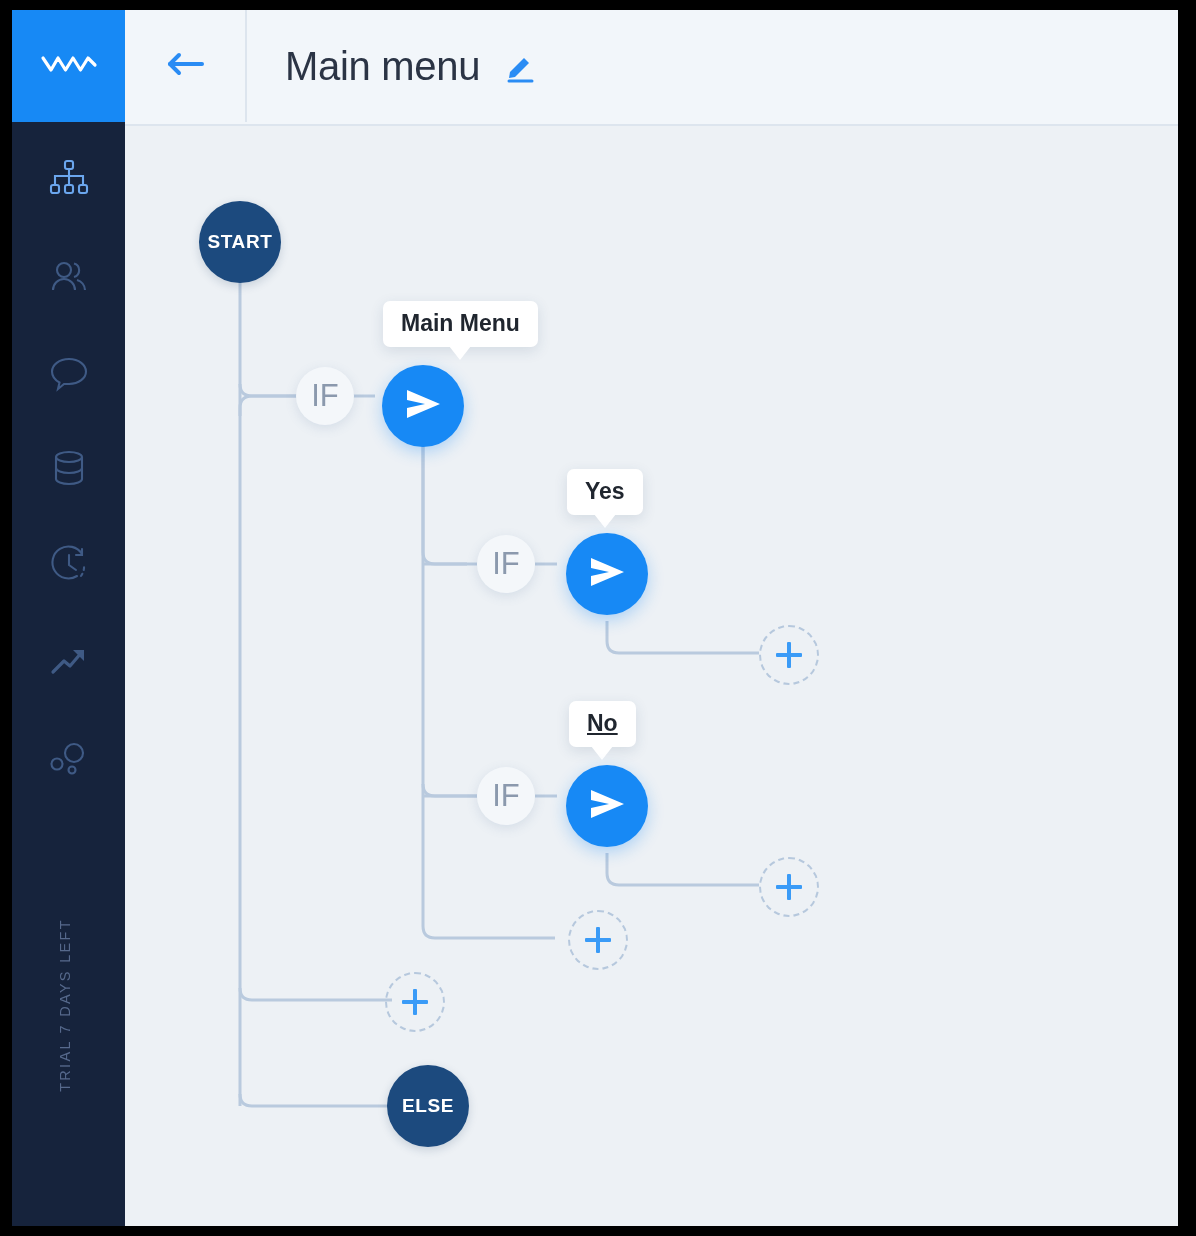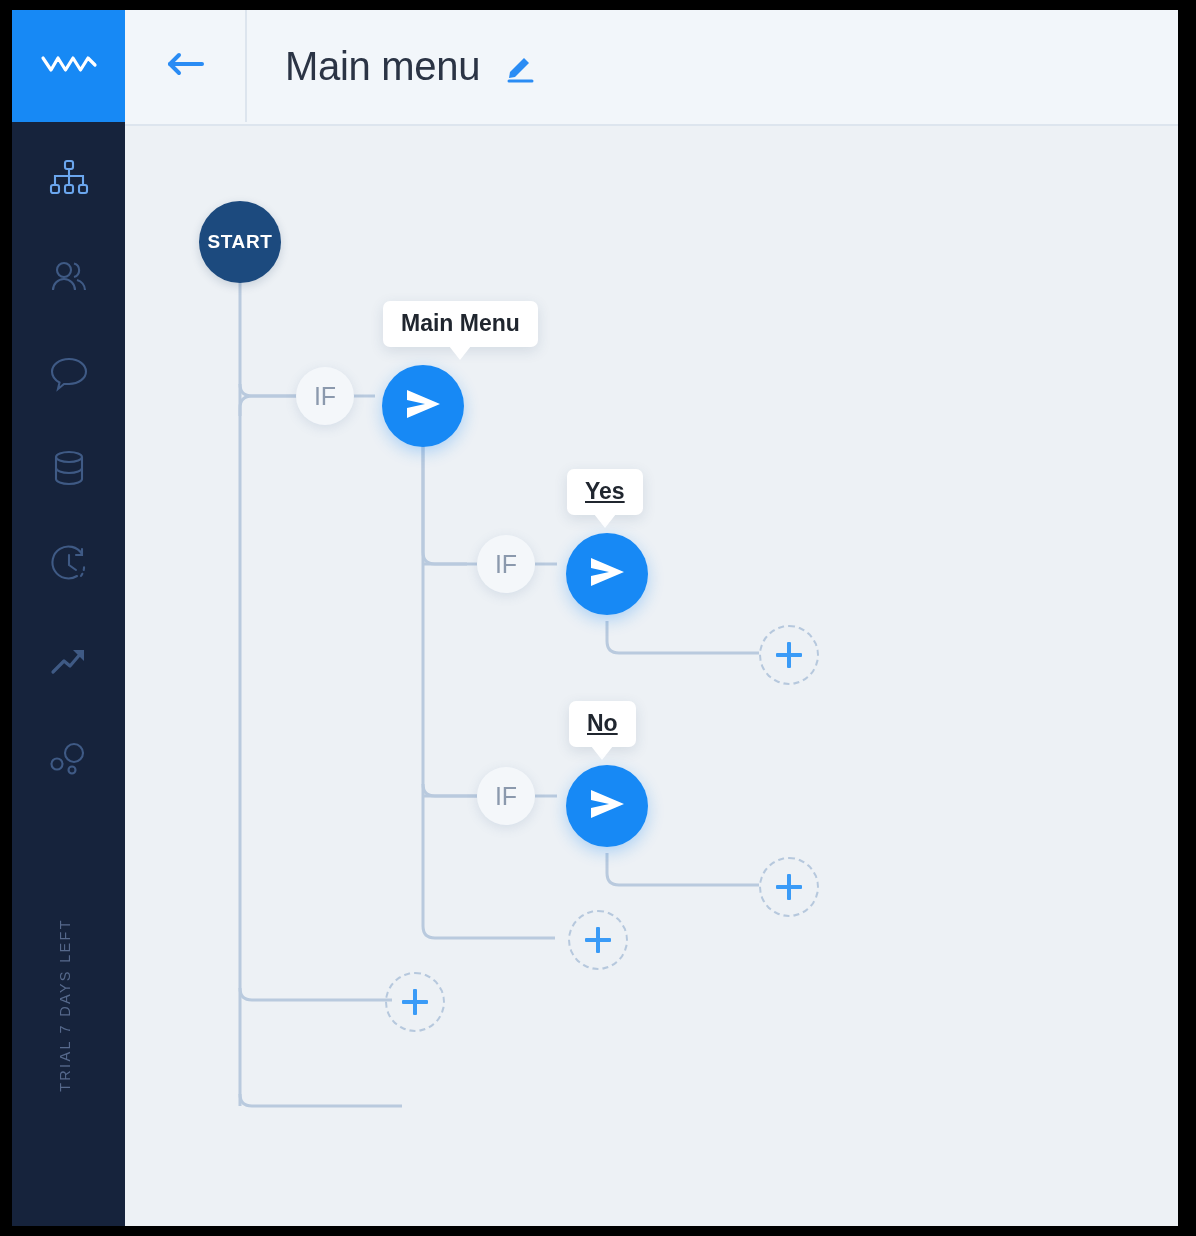--- a/index.html
+++ b/index.html
@@ -80,21 +80,21 @@
     border-radius:50%;
     display:flex;align-items:center;justify-content:center;
   }
   .n-start,.n-else{
     background:#1c4a7e;color:#fff;
     font-weight:bold;letter-spacing:0.6px;
     box-shadow:0 3px 10px rgba(30,60,100,.18);
   }
   .n-if{
     background:#f4f7fa;color:#8b99ad;
-    font-size:25px;
+    font-size:31px;
     box-shadow:0 3px 12px rgba(90,120,160,.16);
   }
   .n-send{
     background:#1789f5;
     box-shadow:0 5px 16px rgba(23,137,245,.30);
     cursor:pointer;
   }
   .n-add{
     border:2px dashed #b6c8dd;
     background:transparent;
@@ -292,21 +292,21 @@
         <svg width="40" height="34" viewBox="0 0 40 34" fill="#ffffff">
           <path d="M4 3 L37 17 L4 31 L4 21 L22 17 L4 13 Z"></path>
         </svg>
       </span>
     </div>
 
     <div class="node circ n-if" style="left:352px;top:409px;width:58px;height:58px;">
       <span>IF</span>
     </div>
 
-    <div class="tooltip" style="left:442px;top:343px;text-decoration:underline;">
+    <div class="tooltip" style="left:442px;top:343px;">
       <span>Yes</span>
       <span class="arrow"></span>
     </div>
 
     <div class="node circ n-send" style="left:441px;top:407px;width:82px;height:82px;">
       <span>
         <svg width="40" height="34" viewBox="0 0 40 34" fill="#ffffff">
           <path d="M4 3 L37 17 L4 31 L4 21 L22 17 L4 13 Z"></path>
         </svg>
       </span>
@@ -338,15 +338,18 @@
     </div>
 
     <div class="node circ n-add" style="left:443px;top:784px;width:56px;height:56px;">
       <span class="plus"></span>
     </div>
 
     <div class="node circ n-add" style="left:260px;top:846px;width:56px;height:56px;">
       <span class="plus"></span>
     </div>
 
+    <div class="node circ n-else" style="left:262px;top:939px;width:82px;height:82px;font-size:19px;">
+      <span>ELSE</span>
+    </div>
 
   </div>
 </div>
 
 </body></html>

